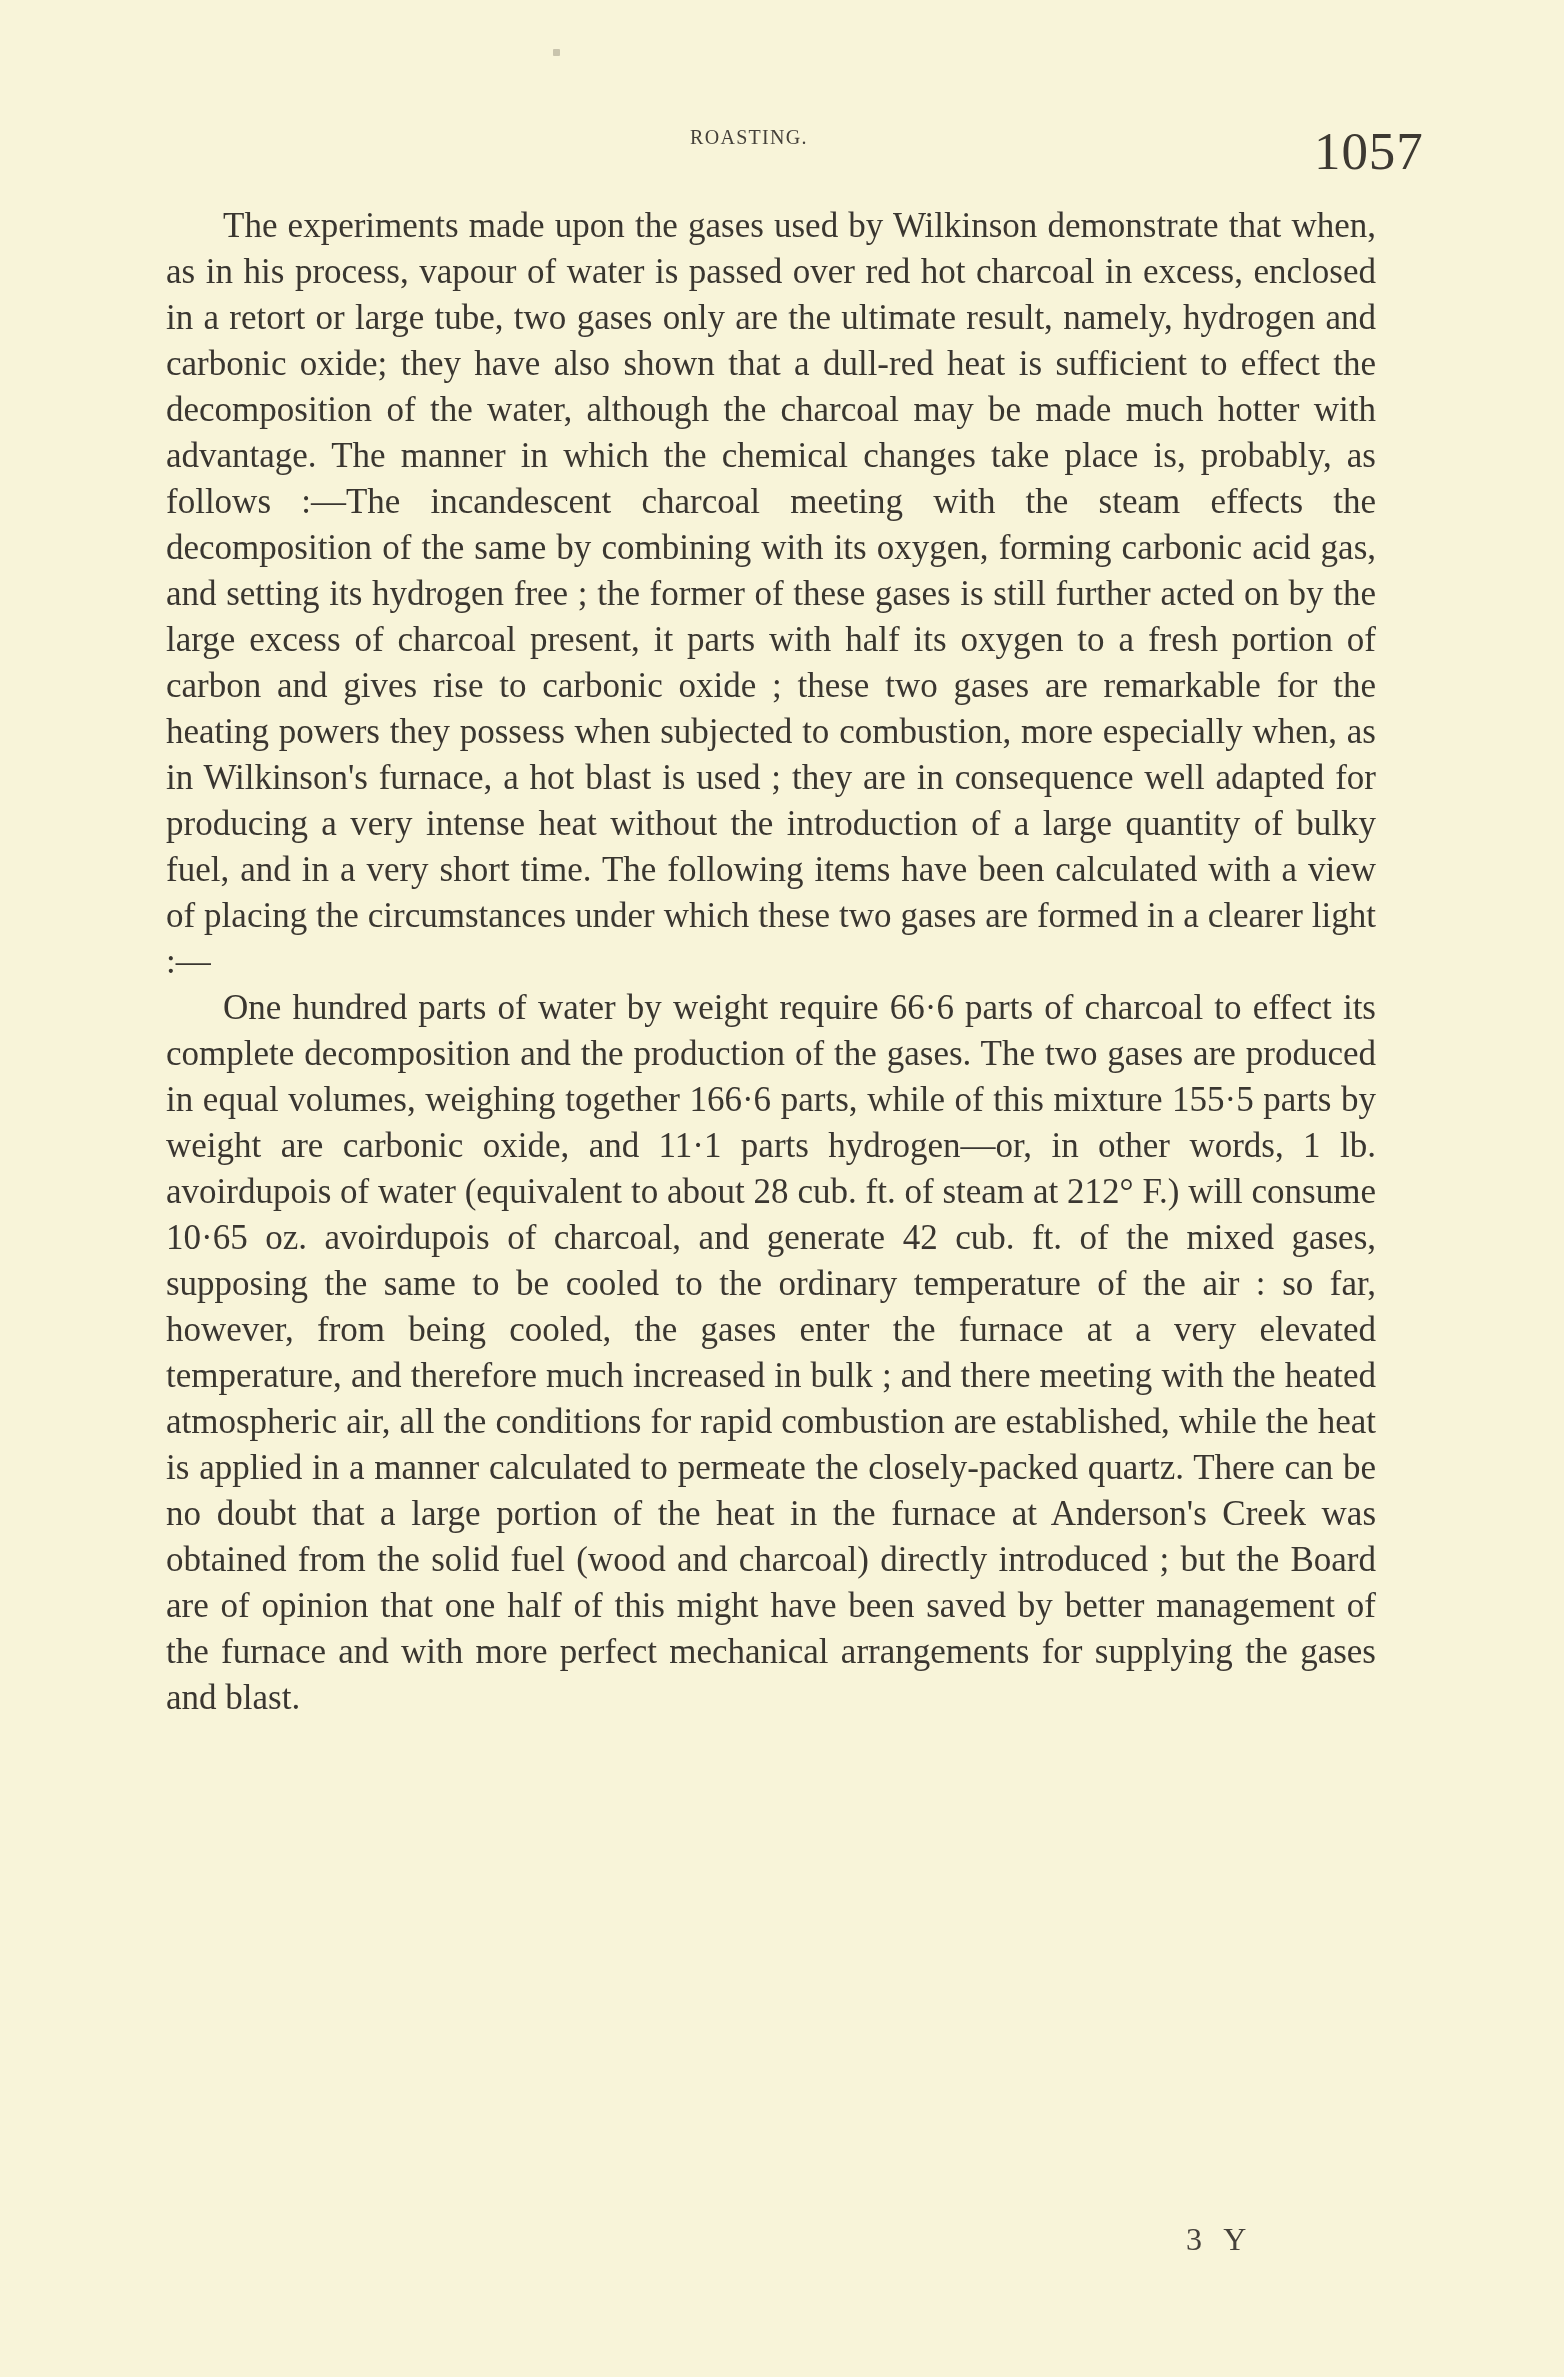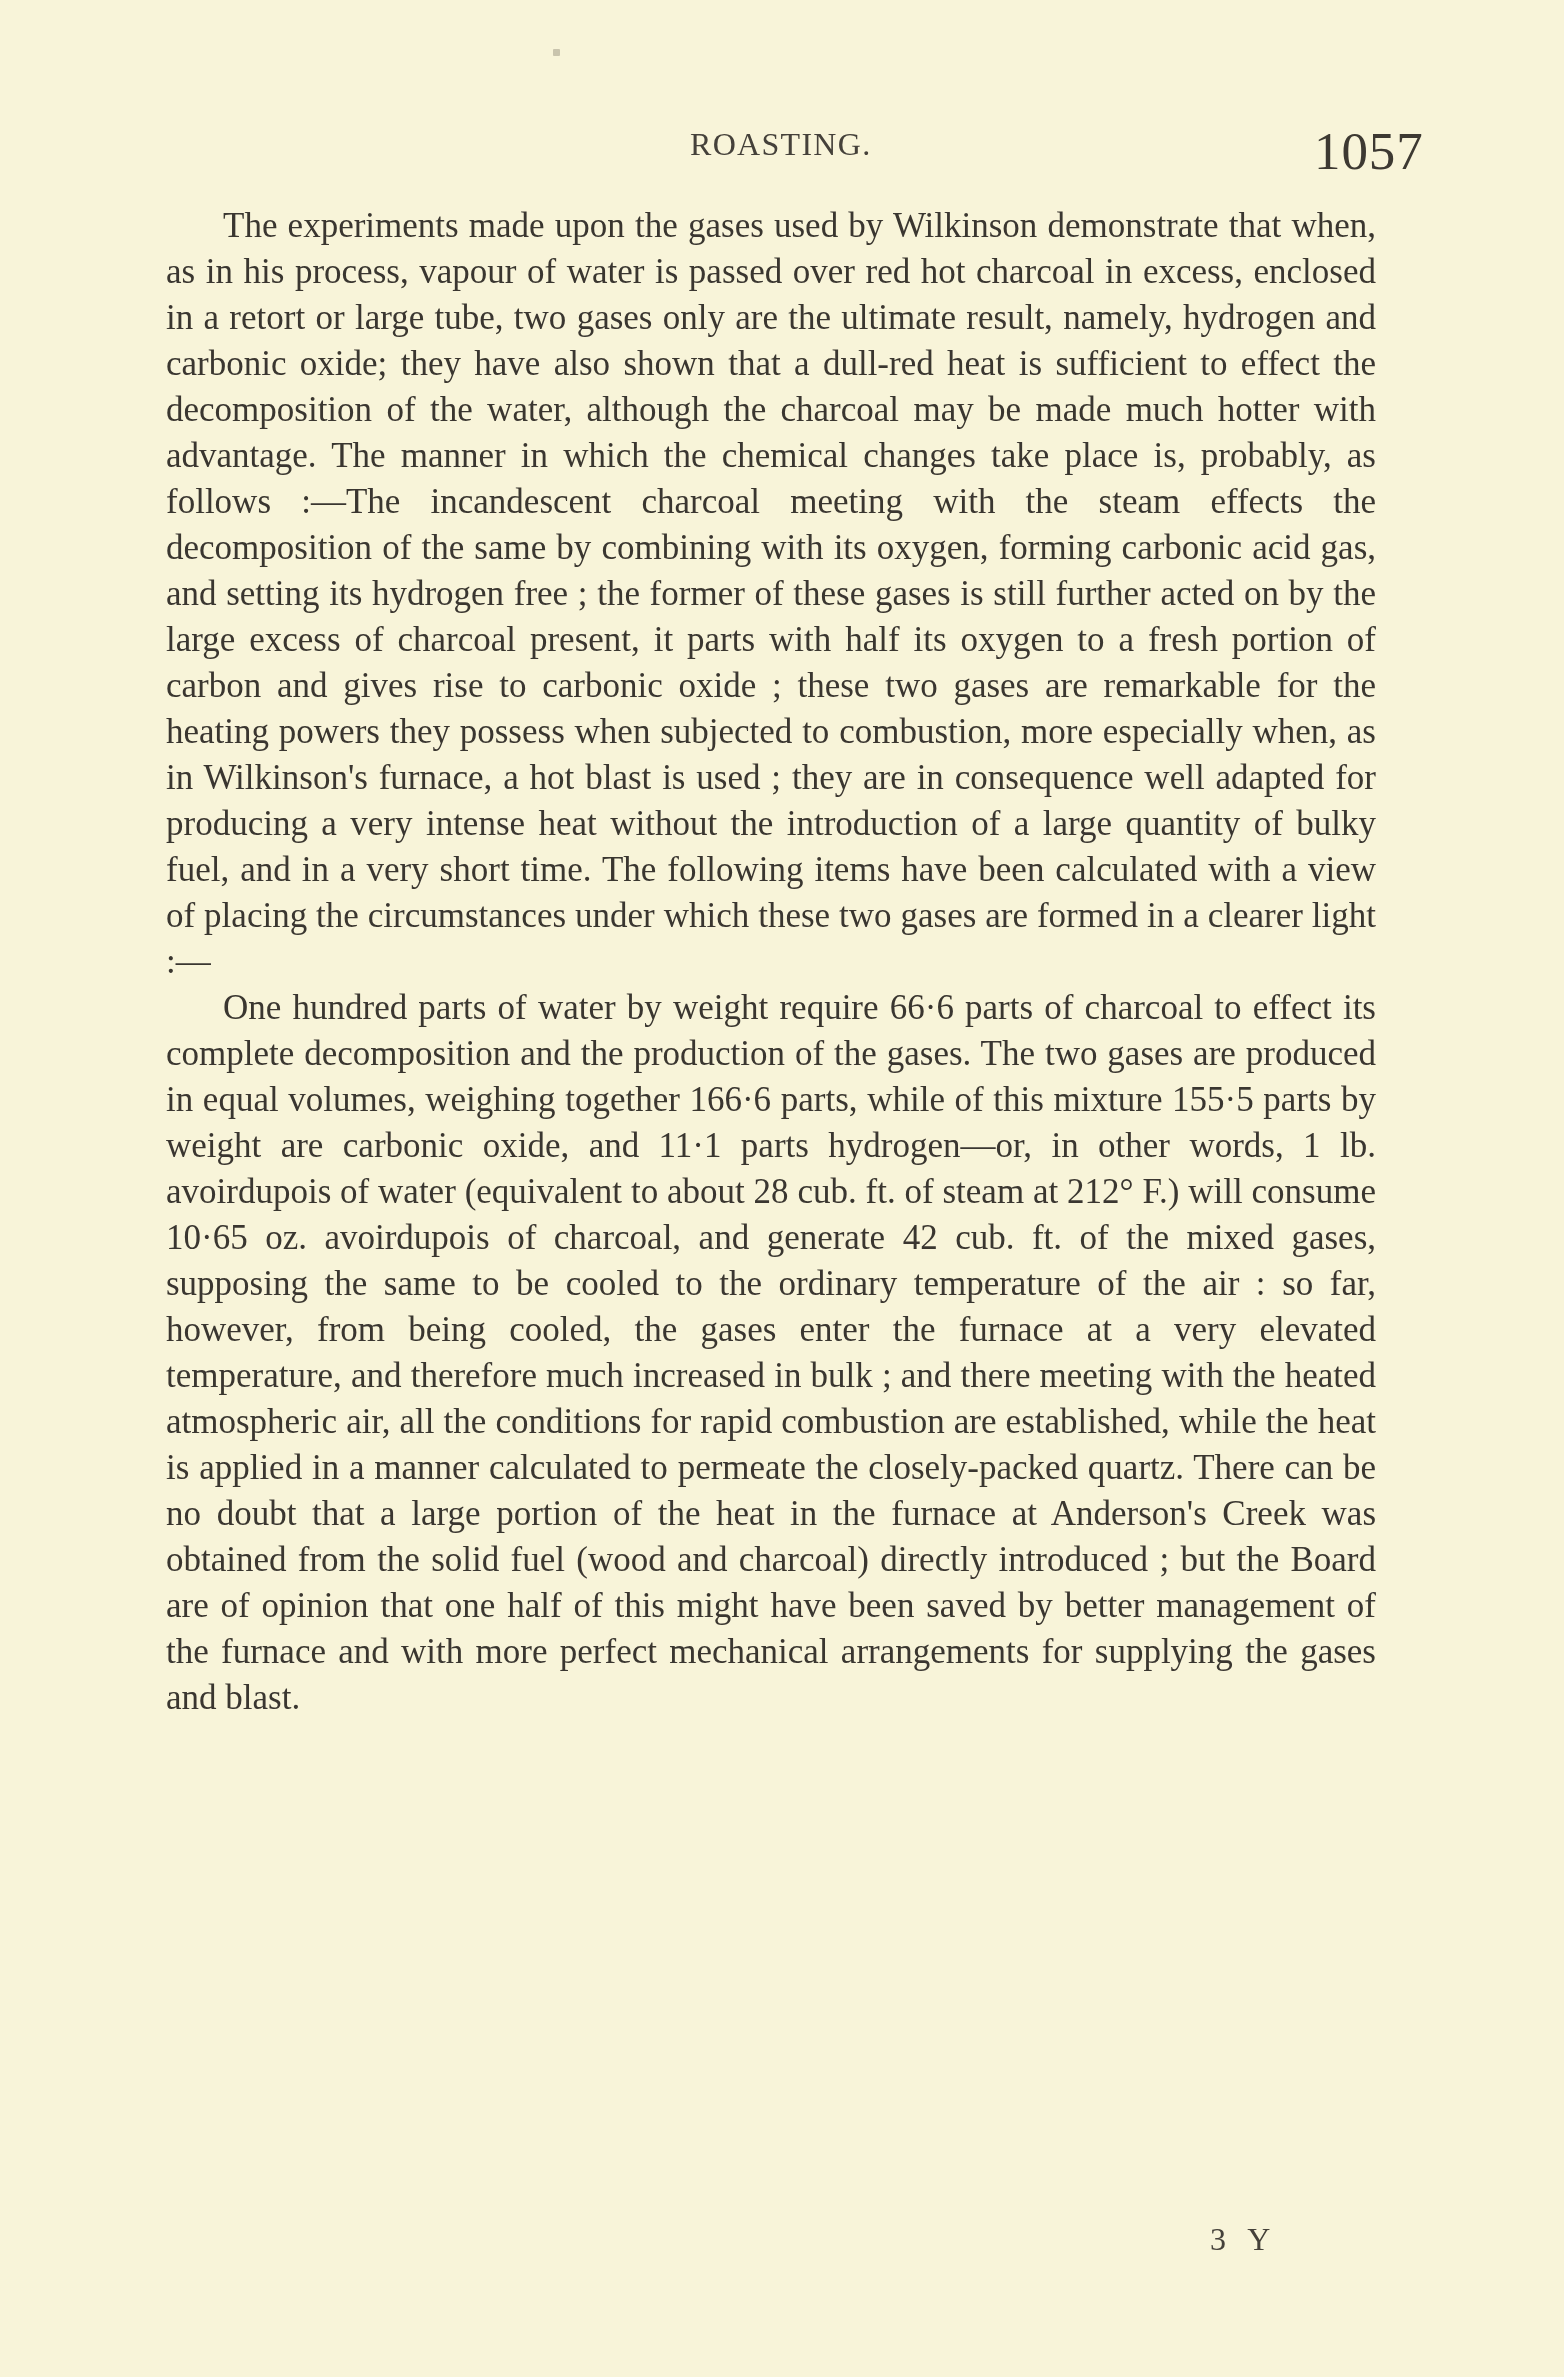--- a/index.html
+++ b/index.html
@@ -13,40 +13,40 @@
   }
   .page-mark {
     position: absolute; left: 553px; top: 49px;
     width: 7.2px; height: 7.2px; background: #c9c4ad; border-radius: 0.9px;
   }
   .running-head {
     position: absolute; top: 121px; left: 0; width: 1565px; height: 54px;
   }
   .running-title {
     position: absolute; left: 690px; top: 5.4px;
-    font-size: 32px; letter-spacing: 1.3px; color: #45413a;
+    font-size: 20px; letter-spacing: 1.3px; color: #45413a;
   }
   .page-number {
     position: absolute; left: 1314px; top: 0px;
     font-size: 53px; letter-spacing: 0.9px; color: #3d3932;
   }
   .body-text {
     position: absolute; left: 166px; top: 203px; width: 1210px;
   }
   .body-text p {
     margin: 0;
     font-size: 35px;
     line-height: 46px;
     text-align: justify;
     hyphens: none;
   }
   .body-text p.indent { text-indent: 57px; }
   .signature {
     position: absolute; left: 1186px; top: 2221px;
-    font-size: 32px; letter-spacing: 7.2px; color: #45413a; margin-left: 24px;
+    font-size: 32px; letter-spacing: 7.2px; color: #45413a;
   }
 </style>
 </head>
 <body>
 
 <div class="page-mark"></div>
 
 <header class="running-head">
   <span class="running-title">ROASTING.</span>
   <span class="page-number">1057</span>

